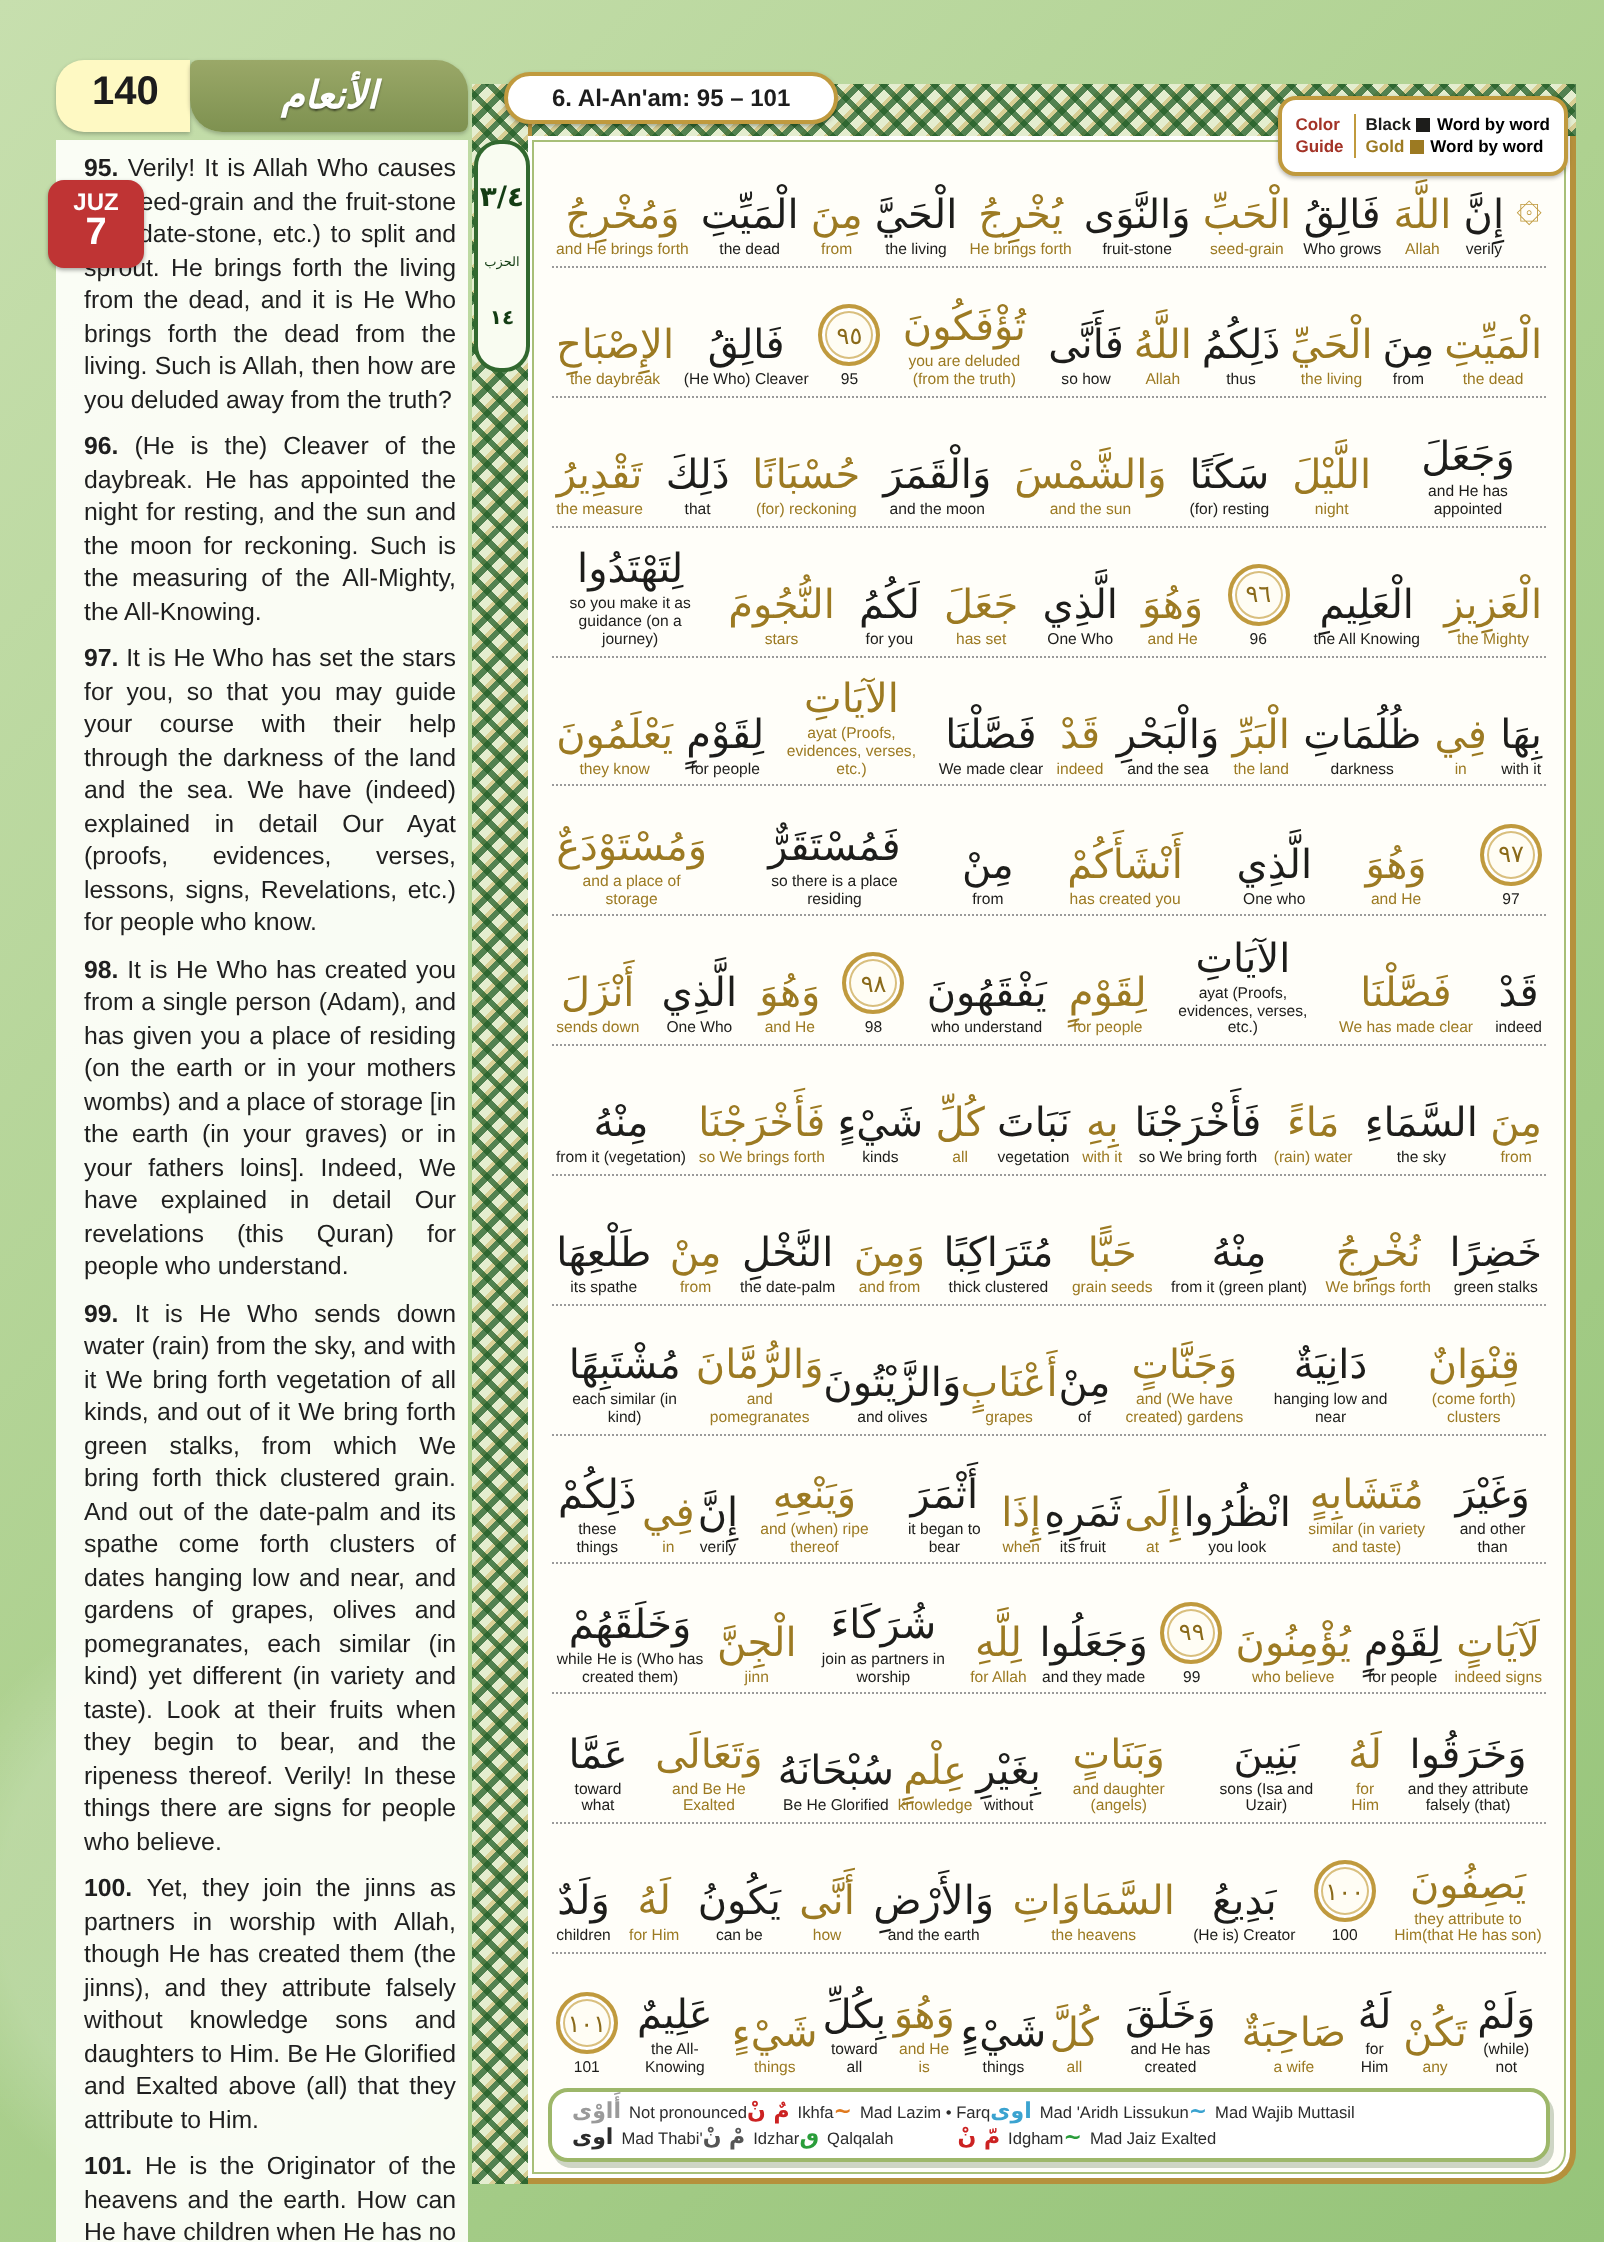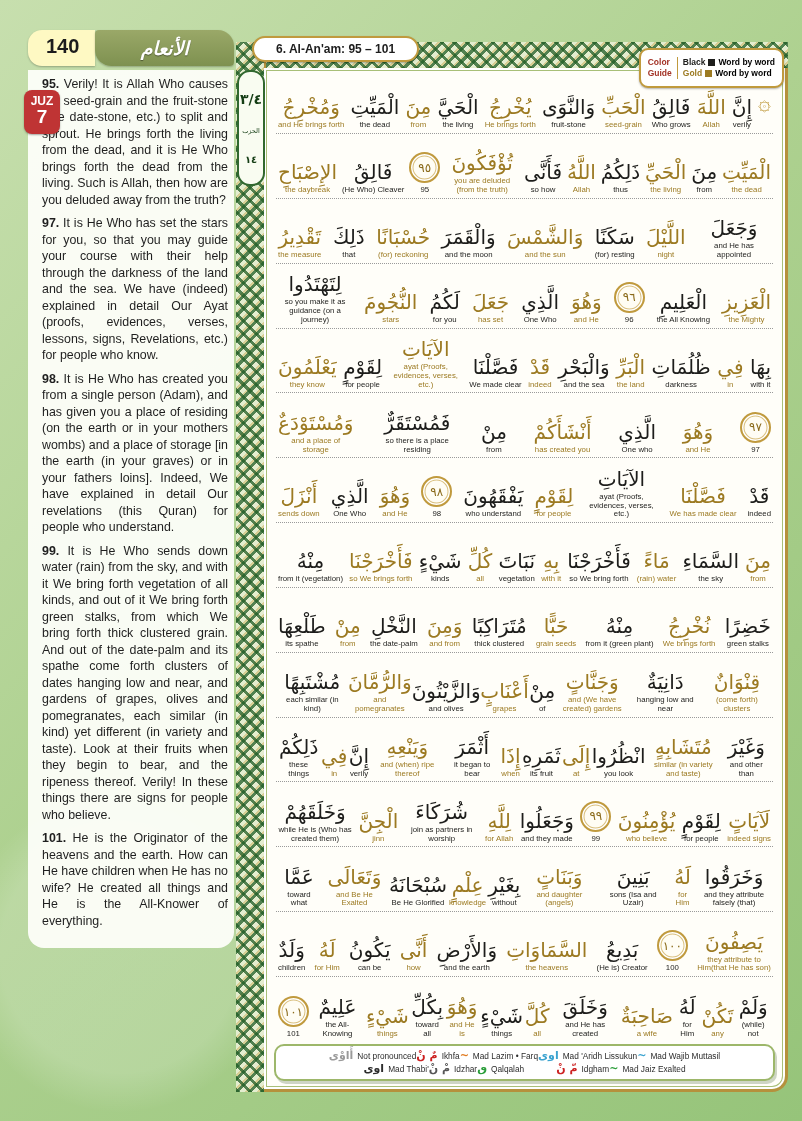--- a/index.html
+++ b/index.html
@@ -12,21 +12,21 @@
   }
   
   .sidebar{position:absolute;left:28px;top:30px;width:206px;}
   .sidebar-header{display:flex;align-items:stretch;height:36px;}
   .page-badge{background:#fef9c3;border-radius:14px 0 0 14px;padding:5px 16px 0 18px;
     font-weight:bold;font-size:20px;color:#1c1c1c;box-shadow:0 1px 2px rgba(0,0,0,.25);}
   .surah-bar{flex:1;background:linear-gradient(#9aa868,#7e9150);border-radius:4px 16px 4px 16px;
     display:flex;align-items:center;justify-content:center;box-shadow:0 1px 2px rgba(0,0,0,.25);}
   .surah-bar .ar-title{font-family:"DejaVu Sans",sans-serif;color:#fff;font-size:19px;font-weight:bold;
     text-shadow:0 1px 1px rgba(0,0,0,.4);font-style:italic;}
-  .juz-badge{position:absolute;left:-4px;top:60px;width:36px;background:#bf3434;color:#fff;
+  .juz-badge{position:absolute;left:-4px;top:60px;width:48px;background:#bf3434;color:#fff;
     border-radius:8px;text-align:center;padding:5px 0 6px;box-shadow:0 1px 2px rgba(0,0,0,.35);}
   .juz-badge .jl{font-size:12px;font-weight:bold;line-height:1;}
   .juz-badge .jn{font-size:19px;font-weight:bold;line-height:1.1;}
   .translation-card{margin-top:4px;background:rgba(253,254,249,.95);border-radius:0 0 16px 16px;
     padding:6px 6px 12px 14px;}
   .translation-card p{margin:0 0 7px 0;font-size:12.4px;line-height:1.33;text-align:justify;color:#1f1f1f;}
   .translation-card b{font-weight:bold;}
   
   .mushaf{position:absolute;left:236px;top:42px;width:552px;height:1050px;}
   .frame-top,.frame-left{
@@ -65,21 +65,21 @@
   .wcol .ar{font-family:"DejaVu Sans",sans-serif;font-size:20px;white-space:nowrap;line-height:1.25;}
   .wcol .en{direction:ltr;font-size:7.8px;text-align:center;line-height:1.12;max-width:74px;margin-top:1px;}
   .k{color:#1d1d1b;} .g{color:#9c7a22;}
   .vnum{width:27px;height:27px;border:2px solid #c09a3e;border-radius:50%;display:flex;align-items:center;
     justify-content:center;font-family:"DejaVu Sans",sans-serif;font-size:12px;color:#8a6a1a;
     box-shadow:inset 0 0 0 1.5px #fff,inset 0 0 0 2.5px #d9bf7e;background:#fffdf4;margin-bottom:2px;}
   .orn{font-size:22px;color:#c09a3e;line-height:1;align-self:center;}
   
   .legend{margin:2px 2px 2px 2px;background:#fff;border:2px solid #9db76a;border-radius:10px;
     padding:3px 10px 4px 10px;box-shadow:2px 3px 0 rgba(60,90,40,.25);}
-  .lrow{display:flex;justify-content:center;align-items:center;}
+  .lrow{display:flex;justify-content:flex-start;align-items:center;}
   .litem{display:flex;align-items:center;gap:4px;padding:1px 0;}
   .lsample{font-family:"DejaVu Sans",sans-serif;font-size:11px;font-weight:bold;line-height:1;}
   .llabel{font-size:8.3px;color:#2c2c2c;}
 </style>
 </head>
 <body>
 
 <div class="sidebar">
   <div class="sidebar-header">
     <div class="page-badge">
@@ -88,23 +88,25 @@
     <div class="surah-bar">
       <span class="ar-title">الأنعام</span>
     </div>
   </div>
   <div class="juz-badge">
     <div class="jl">JUZ</div>
     <div class="jn">7</div>
   </div>
   <div class="translation-card" id="translation-body">
       <p><b>95. </b>Verily! It is Allah Who causes the seed-grain and the fruit-stone (like date-stone, etc.) to split and sprout. He brings forth the living from the dead, and it is He Who brings forth the dead from the living. Such is Allah, then how are you deluded away from the truth?</p>
+      <p><b>96. </b>(He is the) Cleaver of the daybreak. He has appointed the night for resting, and the sun and the moon for reckoning. Such is the measuring of the All-Mighty, the All-Knowing.</p>
       <p><b>97. </b>It is He Who has set the stars for you, so that you may guide your course with their help through the darkness of the land and the sea. We have (indeed) explained in detail Our Ayat (proofs, evidences, verses, lessons, signs, Revelations, etc.) for people who know.</p>
       <p><b>98. </b>It is He Who has created you from a single person (Adam), and has given you a place of residing (on the earth or in your mothers wombs) and a place of storage [in the earth (in your graves) or in your fathers loins]. Indeed, We have explained in detail Our revelations (this Quran) for people who understand.</p>
       <p><b>99. </b>It is He Who sends down water (rain) from the sky, and with it We bring forth vegetation of all kinds, and out of it We bring forth green stalks, from which We bring forth thick clustered grain. And out of the date-palm and its spathe come forth clusters of dates hanging low and near, and gardens of grapes, olives and pomegranates, each similar (in kind) yet different (in variety and taste). Look at their fruits when they begin to bear, and the ripeness thereof. Verily! In these things there are signs for people who believe.</p>
+      <p><b>100. </b>Yet, they join the jinns as partners in worship with Allah, though He has created them (the jinns), and they attribute falsely without knowledge sons and daughters to Him. Be He Glorified and Exalted above (all) that they attribute to Him.</p>
       <p><b>101. </b>He is the Originator of the heavens and the earth. How can He have children when He has no wife? He created all things and He is the All-Knower of everything.</p>
     </div>
 </div>
 
 <div class="mushaf">
   <div class="frame-top"></div>
   <div class="frame-left"></div>
 
   <div class="title-badge">
     <span>6. Al-An'am: 95 – 101</span>

